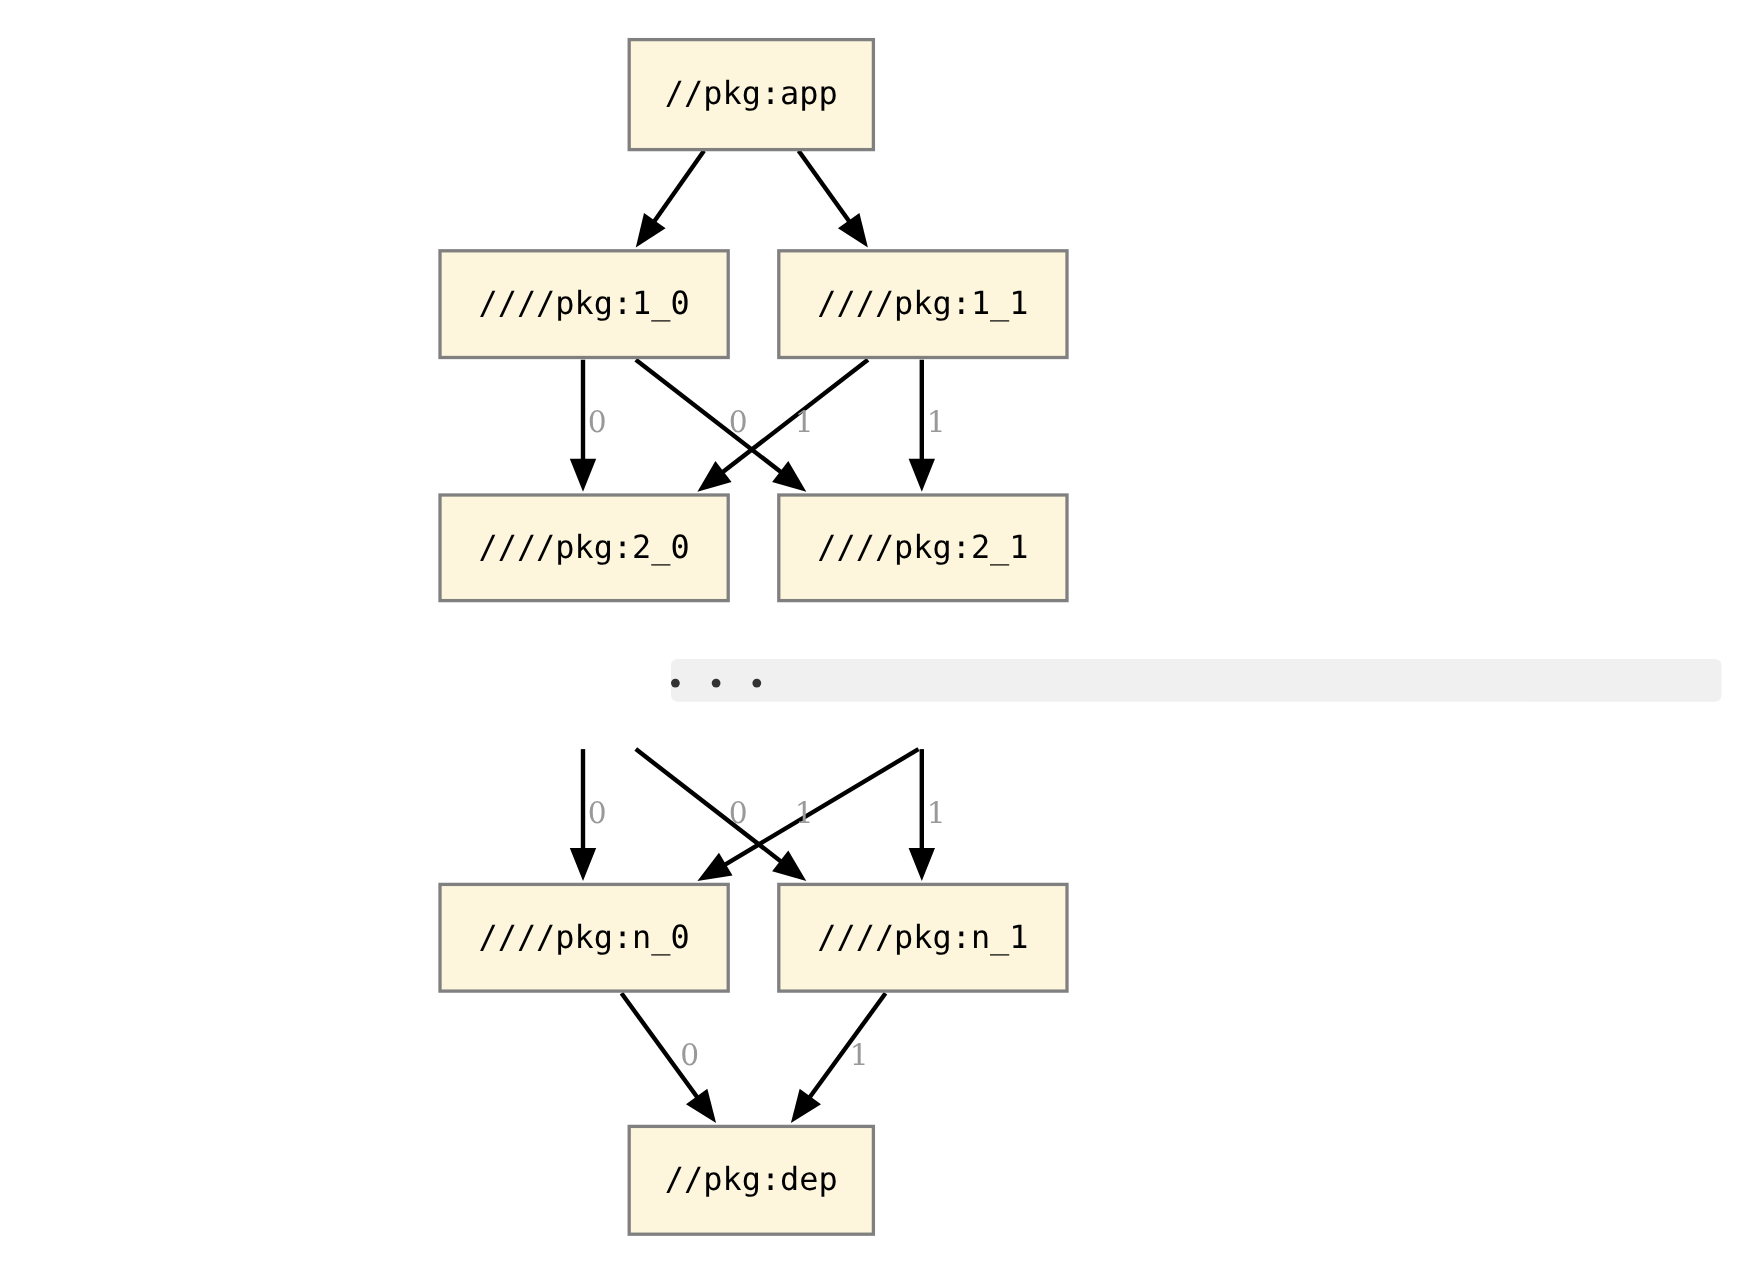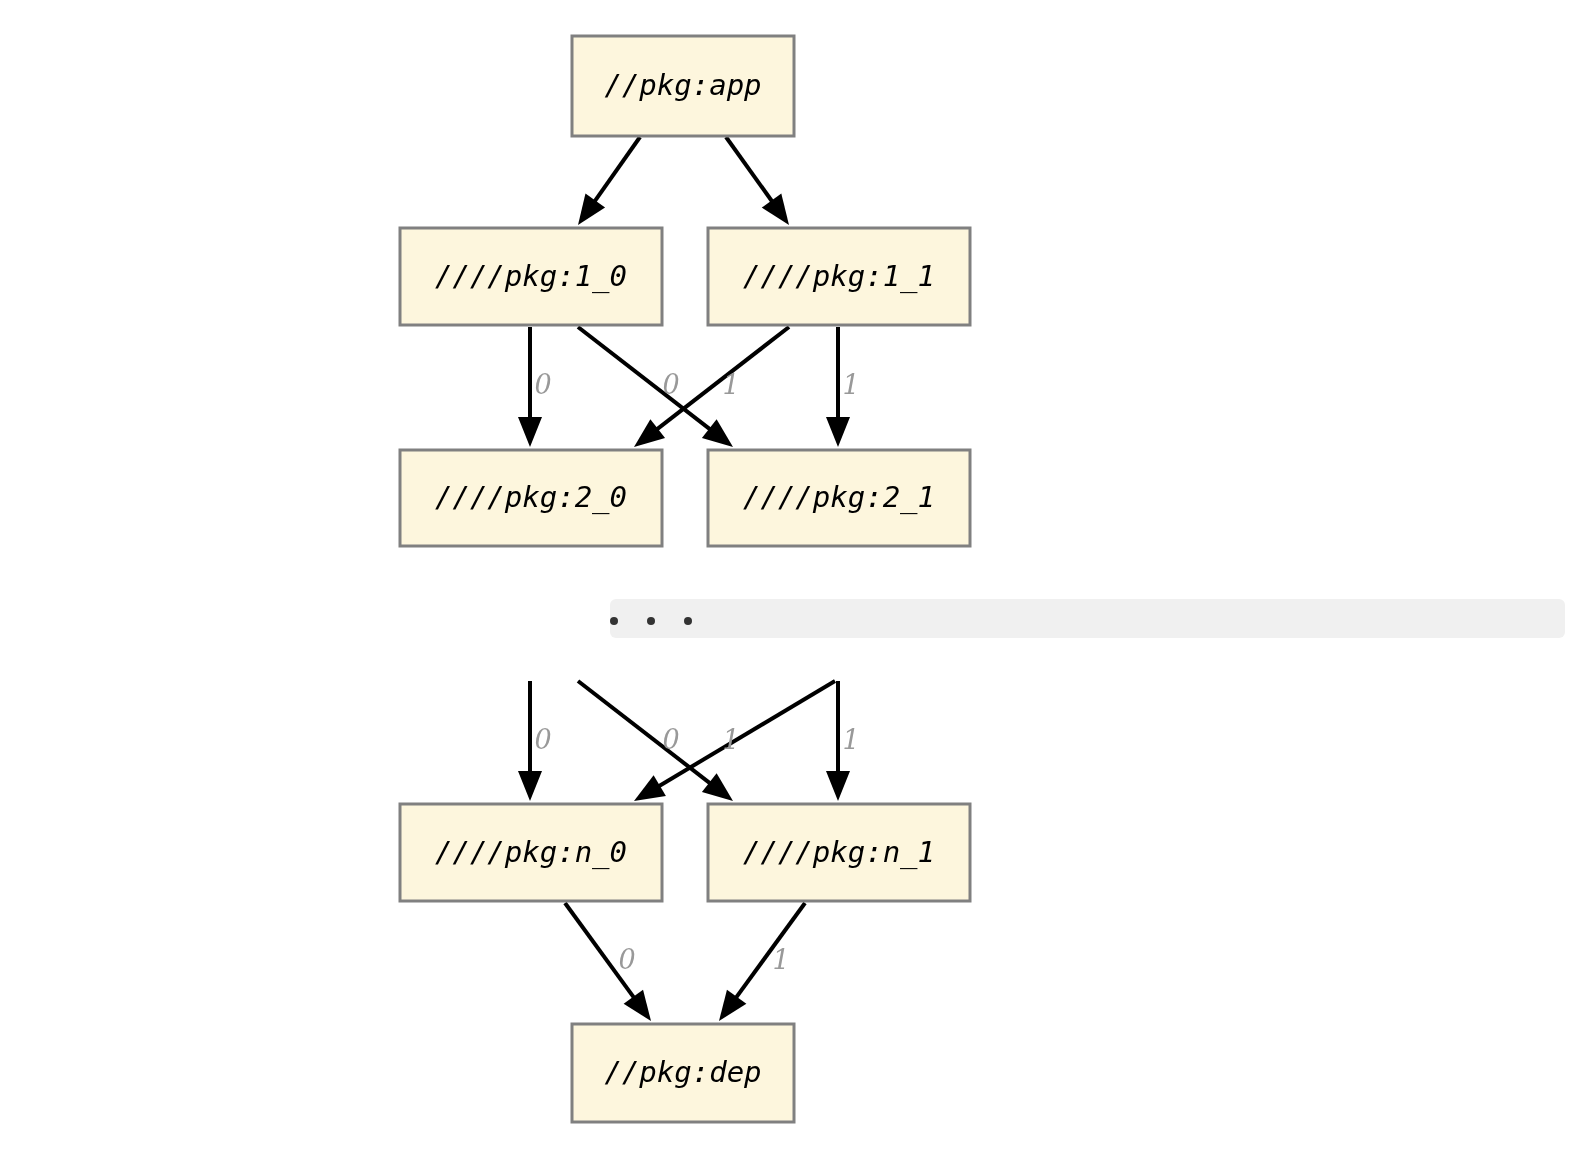--- a/index.html
+++ b/index.html
@@ -12,21 +12,20 @@
     height: 1162px;
     position: relative;
     font-family: "DejaVu Sans Mono", "Liberation Mono", monospace;
     overflow: hidden;
   }
   #graph-root {
     position: absolute;
     inset: 0;
     width: 1592px;
     height: 1162px;
-    font-style: italic;
   }
   svg.graph-canvas {
     position: absolute;
     left: 0;
     top: 0;
     width: 1592px;
     height: 1162px;
     display: block;
   }
   .node-box {

